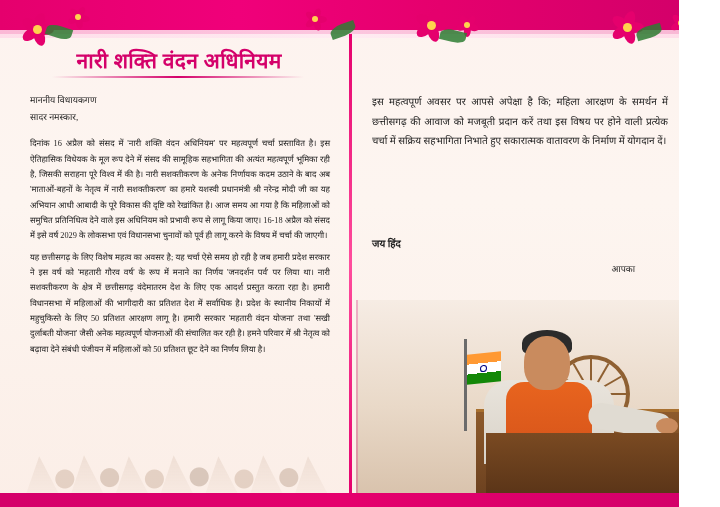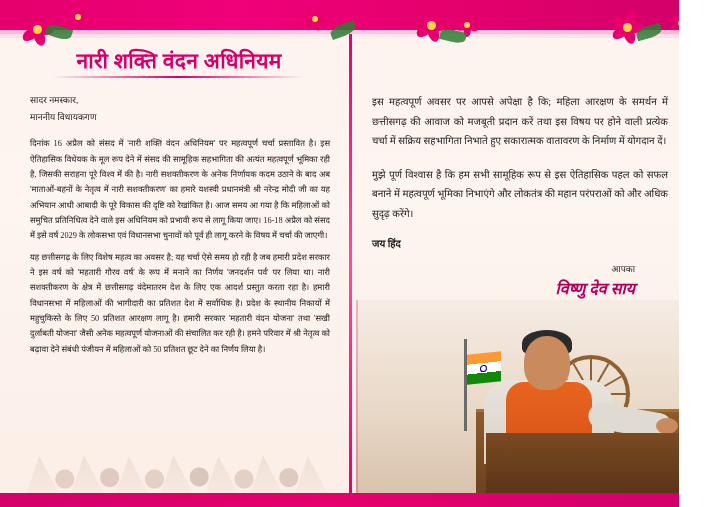--- a/index.html
+++ b/index.html
@@ -285,41 +285,39 @@
   <div class="leaf l3"></div>
   <div class="leaf l4"></div>
 
   <div class="divider"></div>
 
   <div class="heading">नारी शक्ति वंदन अधिनियम</div>
   <div class="heading-rule"></div>
 
   <div class="letter">
     <div class="salutation">
+      <div>माननीय विधायकगण</div>
       <div>सादर नमस्कार,</div>
-      <div>माननीय विधायकगण</div>
     </div>
     <p>दिनांक 16 अप्रैल को संसद में 'नारी शक्ति वंदन अधिनियम' पर महत्वपूर्ण चर्चा प्रस्तावित है। इस ऐतिहासिक विधेयक के मूल रूप देने में संसद की सामूहिक सहभागिता की अत्यंत महत्वपूर्ण भूमिका रही है, जिसकी सराहना पूरे विश्व में की है। नारी सशक्तीकरण के अनेक निर्णायक कदम उठाने के बाद अब 'माताओं-बहनों के नेतृत्व में नारी सशक्तीकरण' का हमारे यशस्वी प्रधानमंत्री श्री नरेन्द्र मोदी जी का यह अभियान आधी आबादी के पूरे विकास की दृष्टि को रेखांकित है। आज समय आ गया है कि महिलाओं को समुचित प्रतिनिधित्व देने वाले इस अधिनियम को प्रभावी रूप से लागू किया जाए। 16-18 अप्रैल को संसद में इसे वर्ष 2029 के लोकसभा एवं विधानसभा चुनावों को पूर्व ही लागू करने के  विषय में चर्चा की जाएगी।</p>
     <p>यह छत्तीसगढ़ के लिए विशेष महत्व का अवसर है; यह चर्चा ऐसे समय हो रही है जब हमारी प्रदेश सरकार ने इस वर्ष को 'महतारी गौरव वर्ष' के रूप में मनाने का निर्णय 'जनदर्शन पर्व' पर लिया था। नारी सशक्तीकरण के क्षेत्र में छत्तीसगढ़ वंदेमातरम देश के लिए एक आदर्श प्रस्तुत करता रहा है। हमारी विधानसभा में महिलाओं की भागीदारी का प्रतिशत देश में सर्वाधिक है। प्रदेश के स्थानीय निकायों में महुचुकिस्ते के लिए 50 प्रतिशत आरक्षण लागू है। हमारी सरकार 'महतारी वंदन योजना' तथा 'सखी दुर्लाबती योजना' जैसी अनेक महत्वपूर्ण योजनाओं की संचालित कर रही है। हमने परिवार में श्री नेतृत्व को बढ़ावा देने संबंधी पंजीयन में महिलाओं को 50 प्रतिशत छूट देने का निर्णय लिया है।</p>
   </div>
 
   <div class="watermark">
     <div class="body"></div>
   </div>
 
   <div class="right-col">
     <p>इस महत्वपूर्ण अवसर पर आपसे अपेक्षा है कि; महिला आरक्षण के समर्थन में छत्तीसगढ़ की आवाज को मजबूती प्रदान करें तथा इस विषय पर होने वाली प्रत्येक चर्चा में सक्रिय सहभागिता निभाते हुए सकारात्मक वातावरण के निर्माण में योगदान दें।</p>
-    <p>मुझे पूर्ण विश्वास है कि हम सभी सामूहिक रूप से इस ऐतिहासिक पहल को सफल बनाने में महत्वपूर्ण भूमिका निभाएंगे और लोकतंत्र की महान परंपराओं को और अधिक सुदृढ़ करेंगे।</p>
   </div>
 
   <div class="jai-hind">जय हिंद</div>
 
   <div class="sign-block">
     <div class="sign-aapka">आपका</div>
-    <div class="sign-name">विष्णु देव साय</div>
   </div>
 
   <div class="photo">
     <div class="bg"></div>
     <div class="flag-pole"></div>
     <div class="flag">
         <div class="chakra"></div>
       </div>
     <div class="desk"></div>
     <div class="charkha">

